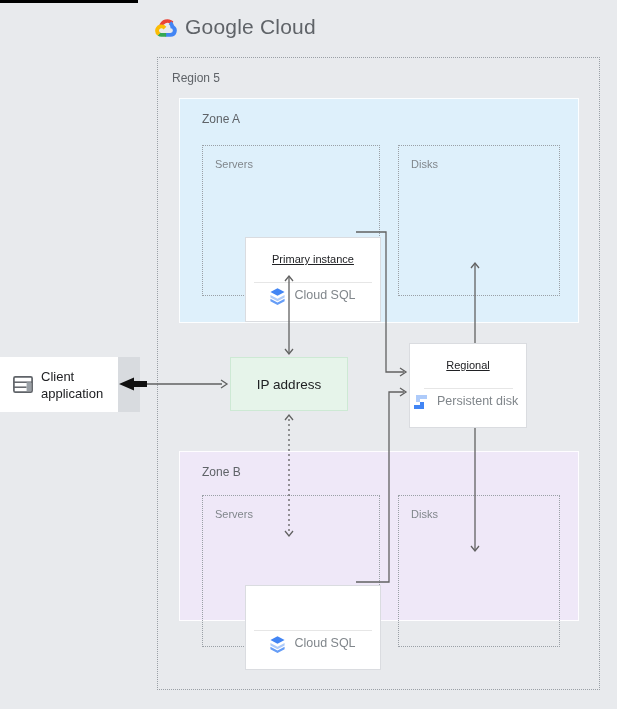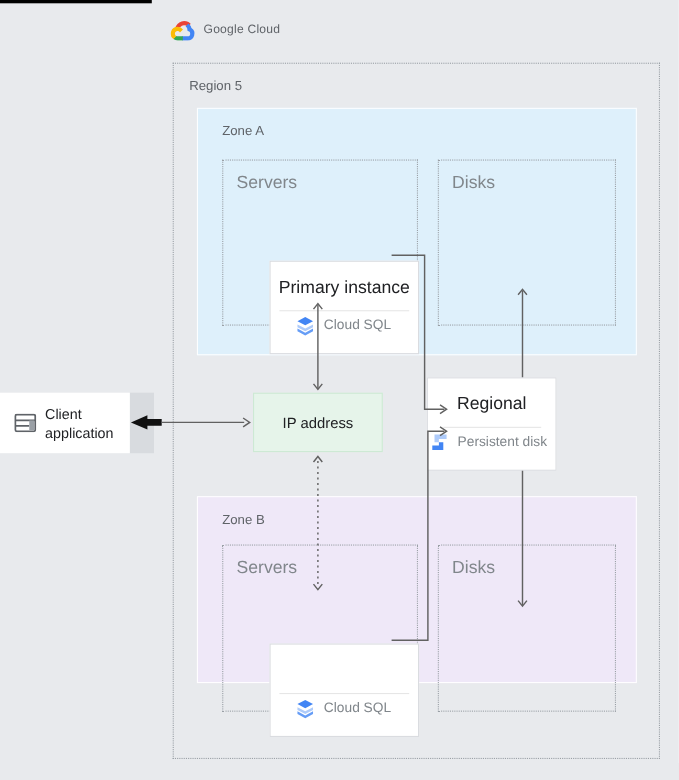--- a/index.html
+++ b/index.html
@@ -15,61 +15,61 @@
     position:relative; width:617px; height:709px; overflow:hidden;
     background:var(--page-bg);
     font-family:"Liberation Sans", sans-serif;
     color:var(--title-text);
   }
   .abs { position:absolute; }
 
   .black-bar { left:0; top:0; width:138px; height:3px; background:#000; }
 
   .logo { left:155px; top:15px; height:24px; display:flex; align-items:center; gap:7px; }
-  .logo-text { font-size:11px; color:var(--muted-text); letter-spacing:.2px; }
+  .logo-text { font-size:21px; color:var(--muted-text); letter-spacing:.2px; }
 
   .region {
     left:157px; top:57px; width:443px; height:633px;
     border:1px dotted var(--dashed-border);
   }
   .region-label { left:14px; top:13px; font-size:12px; color:var(--muted-text); }
 
   .zone { position:absolute; left:21px; width:400px; border:1px solid rgba(255,255,255,.9); }
   .zone-a { top:40px; height:225px; background:var(--zone-a-bg); }
   .zone-b { top:393px; height:170px; background:var(--zone-b-bg); }
   .zone-label { position:absolute; left:22px; top:13px; font-size:12px; color:var(--muted-text); }
 
   .group { position:absolute; border:1px dotted var(--dashed-border); }
-  .group-label { position:absolute; left:12px; top:12px; font-size:16px; color:var(--faint-text); }
+  .group-label { position:absolute; left:12px; top:12px; font-size:11px; color:var(--faint-text); }
   .servers-a { left:22px;  top:46px; width:178px; height:151px; }
   .disks-a   { left:218px; top:46px; width:162px; height:151px; }
   .servers-b { left:22px;  top:43px; width:178px; height:152px; }
   .disks-b   { left:218px; top:43px; width:162px; height:152px; }
 
   .card { position:absolute; background:#fff; border:1px solid var(--card-border); }
   .instance-card { left:42px; width:136px; height:85px; }
   .instance-card.primary { top:91px; }
   .instance-card.standby { top:89px; }
-  .card-title { text-align:center; margin-top:15px; font-size:16px; color:var(--title-text); }
+  .card-title { text-align:center; margin-top:15px; font-size:11px; color:var(--title-text);text-decoration:underline; }
   .card-divider { position:absolute; left:8px; right:8px; top:44px; border-top:1px solid #e6e6e6; }
   .product-row { position:absolute; left:0; right:0; top:50px; height:30px;
                  display:flex; justify-content:center; gap:9px; }
   .product-label { font-size:12.5px; color:var(--faint-text); }
 
   .client-box { left:0; top:357px; width:118px; height:55px; background:#fff;
                 display:flex; align-items:center; padding-left:13px; gap:8px; }
   .client-tab { left:118px; top:357px; width:22px; height:55px; background:var(--client-tab-bg); }
   .client-label { font-size:13px; line-height:17px; color:var(--title-text); width:72px; }
 
   .ip-box { left:230px; top:357px; width:118px; height:54px;
             background:var(--ip-bg); border:1px solid var(--ip-border);
             display:flex; align-items:center; justify-content:center; }
   .ip-label { font-size:13.5px; color:var(--title-text); }
 
-  .regional-card { left:388px; top:343px; width:118px; height:85px; }
+  .regional-card { left:409px; top:343px; width:118px; height:85px; }
   .regional-card .card-divider { left:14px; right:13px; }
   .regional-card .product-row { justify-content:flex-start; padding-left:2px; }
 
   .overlay { left:0; top:0; width:617px; height:709px; pointer-events:none; z-index:5; }
   .overlay path, .overlay polyline { fill:none; stroke:var(--arrow); stroke-width:1.3; }
   .overlay .head { stroke-width:1.3; }
 </style>
 </head>
 <body>
 

